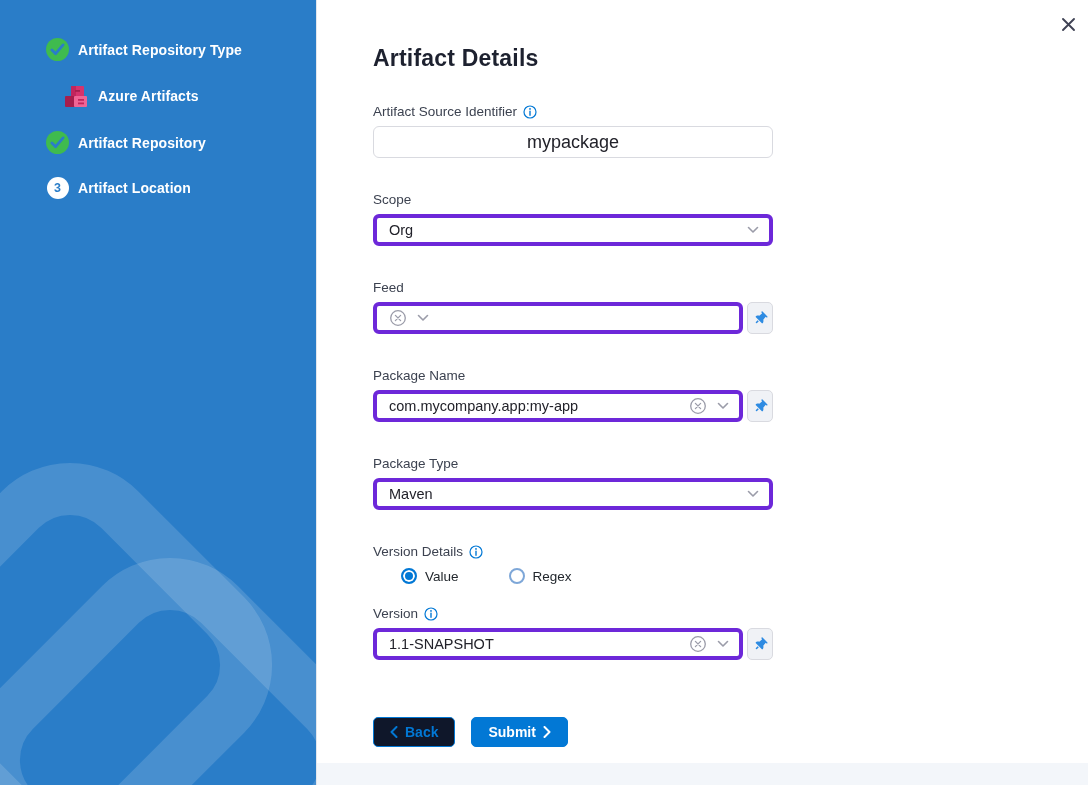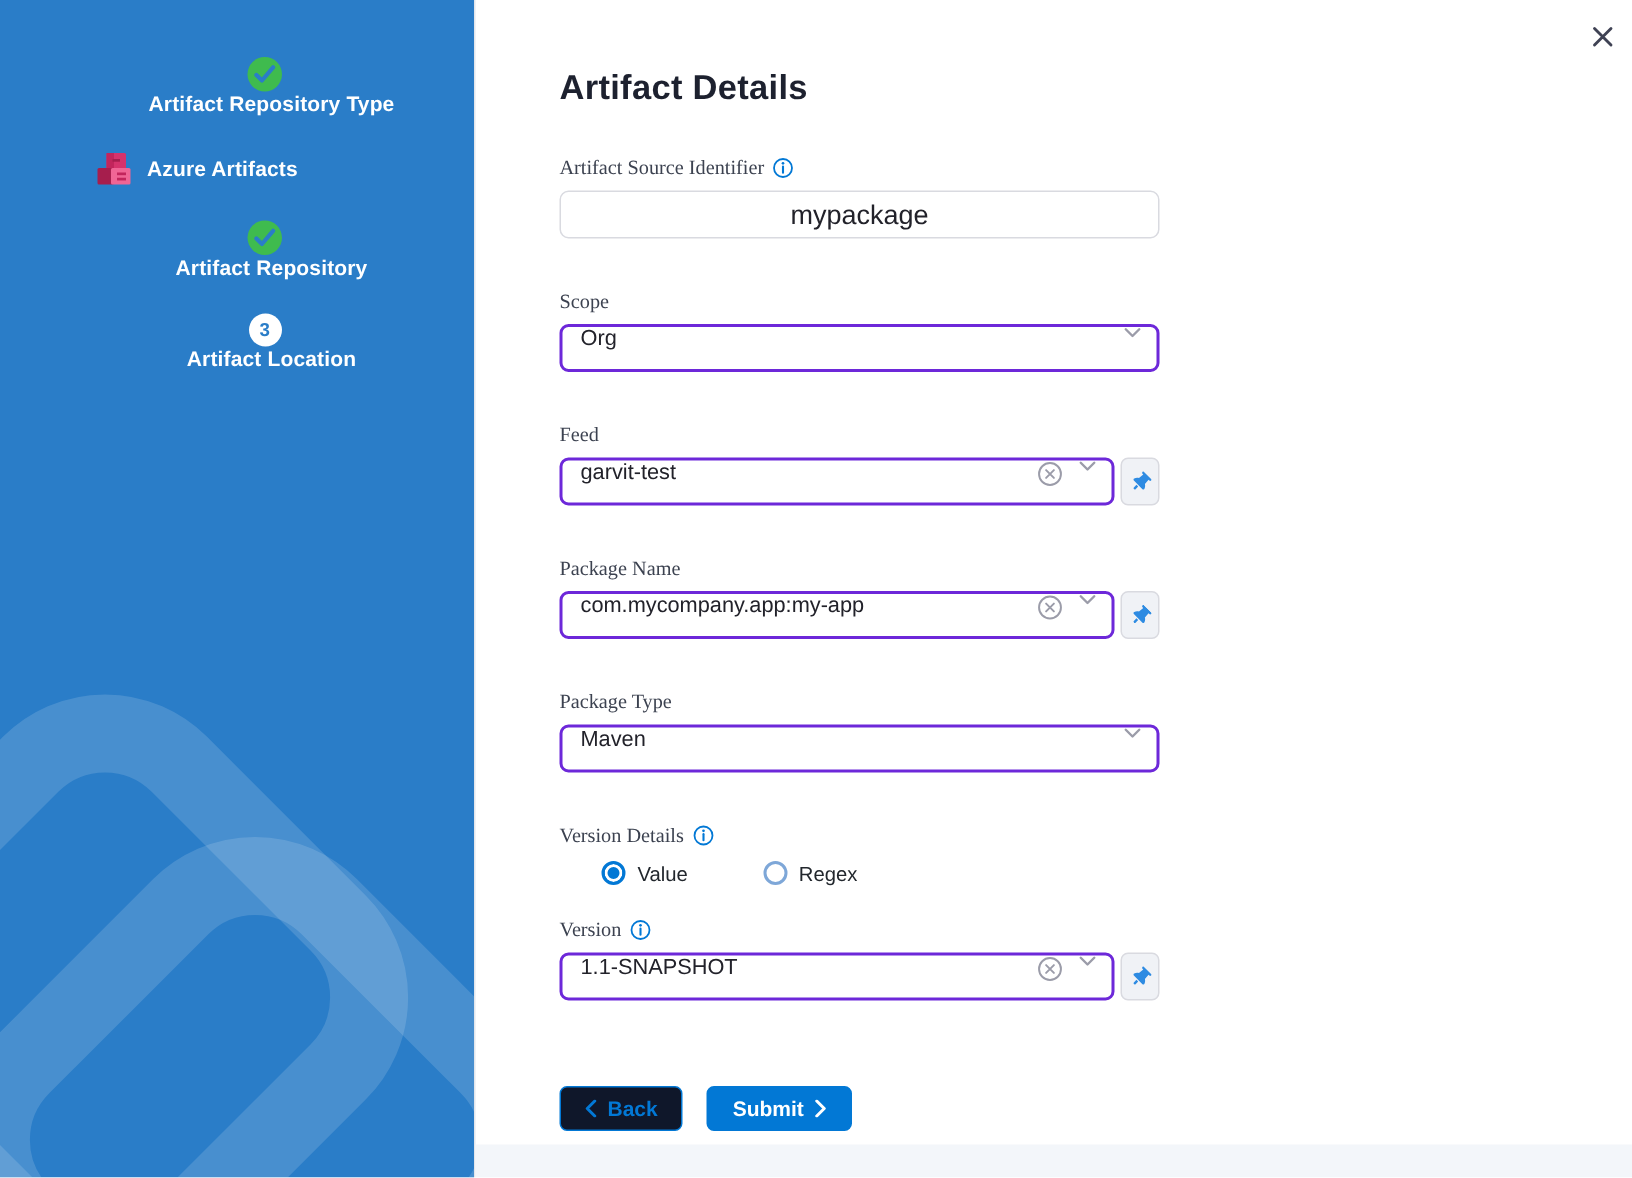--- a/index.html
+++ b/index.html
@@ -4,44 +4,44 @@
 <style>
   * { margin:0; padding:0; box-sizing:border-box; }
   html,body { width:1088px; height:785px; overflow:hidden; background:#fff;
     font-family:"Liberation Sans", sans-serif; }
   .app { position:relative; width:1088px; height:785px; display:flex; }
 
   
   .sidebar { position:relative; width:316px; height:785px; background:#2a7dc8; overflow:hidden; flex:0 0 316px; }
   .watermark { position:absolute; left:0; bottom:0; pointer-events:none; }
   .steps { position:relative; padding:38px 0 0 46px; z-index:2; }
-  .step-row { display:flex; align-items:center; margin-bottom:22px; cursor:pointer;flex-direction:column; }
+  .step-row { display:flex; align-items:center; margin-bottom:22px; cursor:pointer; }
   .step-row .bullet { width:23px; height:23px; flex:0 0 23px; margin-right:9px; display:flex; align-items:center; justify-content:center; }
   .check-circle { width:23px; height:23px; border-radius:50%; background:#3fbb4e; display:flex; align-items:center; justify-content:center; }
   .num-circle { width:22px; height:22px; border-radius:50%; background:#ffffff; color:#2a7dc8; font-size:12.5px; font-weight:700; display:flex; align-items:center; justify-content:center; }
   .step-label { color:#ffffff; font-size:14px; font-weight:600; letter-spacing:.1px; }
   .substep-row { display:flex; align-items:center; margin:0 0 22px 17px; cursor:pointer; }
   .substep-row .boxicon { width:26px; height:26px; margin-right:9px; display:flex; align-items:center; justify-content:center; }
 
   
   .panel { position:relative; width:772px; height:785px; background:#ffffff; border-left:1px solid #e2e6ec; padding:44px 0 0 56px; }
   .close-btn { position:absolute; top:12px; right:8px; width:24px; height:24px; background:transparent; border:none; cursor:pointer; display:flex; align-items:center; justify-content:center; }
   h1.page-title { font-size:23px; font-weight:700; color:#1d212f; line-height:28px; margin-bottom:32px; letter-spacing:.2px; }
 
   .field-group { margin-bottom:34px; }
   .field-label-row { display:flex; align-items:center; gap:6px; margin-bottom:7px; }
-  .field-label { font-size:13.5px; font-weight:500; color:#3c4250;font-family:Liberation Serif, serif; }
+  .field-label { font-size:13.5px; font-weight:500; color:#3c4250; }
   .info-icon { display:inline-flex; cursor:pointer; }
 
   .text-input { width:400px; height:32px; border:1px solid #d9dae0; border-radius:6px; background:#fff;
     font-family:"Liberation Sans", sans-serif; font-size:18px; color:#22222a; padding:0 12px; outline:none;text-align:center; }
 
   .combo-row { display:flex; align-items:stretch; width:400px; }
-  .combo { position:relative; display:flex; align-items:flex-start; height:32px; flex:1 1 auto;
-    border:2px solid #6d28d9; border-radius:6px; background:#fff; padding:0 10px 0 12px; cursor:pointer; }
+  .combo { position:relative; display:flex; align-items:center; height:32px; flex:1 1 auto;
+    border:4px solid #6d28d9; border-radius:6px; background:#fff; padding:0 10px 0 12px; cursor:pointer; }
   .combo-value { flex:1 1 auto; font-size:14.5px; color:#22222a; white-space:nowrap; overflow:hidden; }
   .combo .clear-icon { display:flex; align-items:center; margin-right:10px; cursor:pointer; }
   .combo .chevron { display:flex; align-items:center; cursor:pointer; }
   .pin-btn { width:26px; height:32px; margin-left:4px; flex:0 0 26px; border:1px solid #d9dae0; border-radius:5px;
     background:#f0f2f6; display:flex; align-items:center; justify-content:center; cursor:pointer; }
   .pin-btn svg { transform:rotate(45deg); }
 
   .radio-row { display:flex; align-items:center; gap:22px; margin-top:2px; }
   .radio-opt { display:flex; align-items:center; gap:8px; cursor:pointer;padding-left:28px; }
   .radio { width:16px; height:16px; border-radius:50%; }
@@ -158,21 +158,20 @@
         </div>
       </div>
     </div>
 
     <div class="field-group">
       <div class="field-label-row">
         <span class="field-label">Feed</span>
       </div>
       <div class="combo-row">
         <div class="combo">
-          <span class="combo-value">garvit-test</span>
           <span class="clear-icon">
             <svg width="18" height="18" viewBox="0 0 18 18">
                 <circle cx="9" cy="9" r="7.3" fill="none" stroke="#9b9ca9" stroke-width="1.3"></circle>
                 <path d="M6.4 6.4 L11.6 11.6 M11.6 6.4 L6.4 11.6" stroke="#9b9ca9" stroke-width="1.3" stroke-linecap="round"></path>
               </svg>
           </span>
           <span class="chevron">
             <svg width="12" height="8" viewBox="0 0 12 8">
                 <path d="M1.5 1.5 L6 6 L10.5 1.5" stroke="#9b9ca9" stroke-width="1.6" fill="none" stroke-linecap="round" stroke-linejoin="round"></path>
               </svg>

